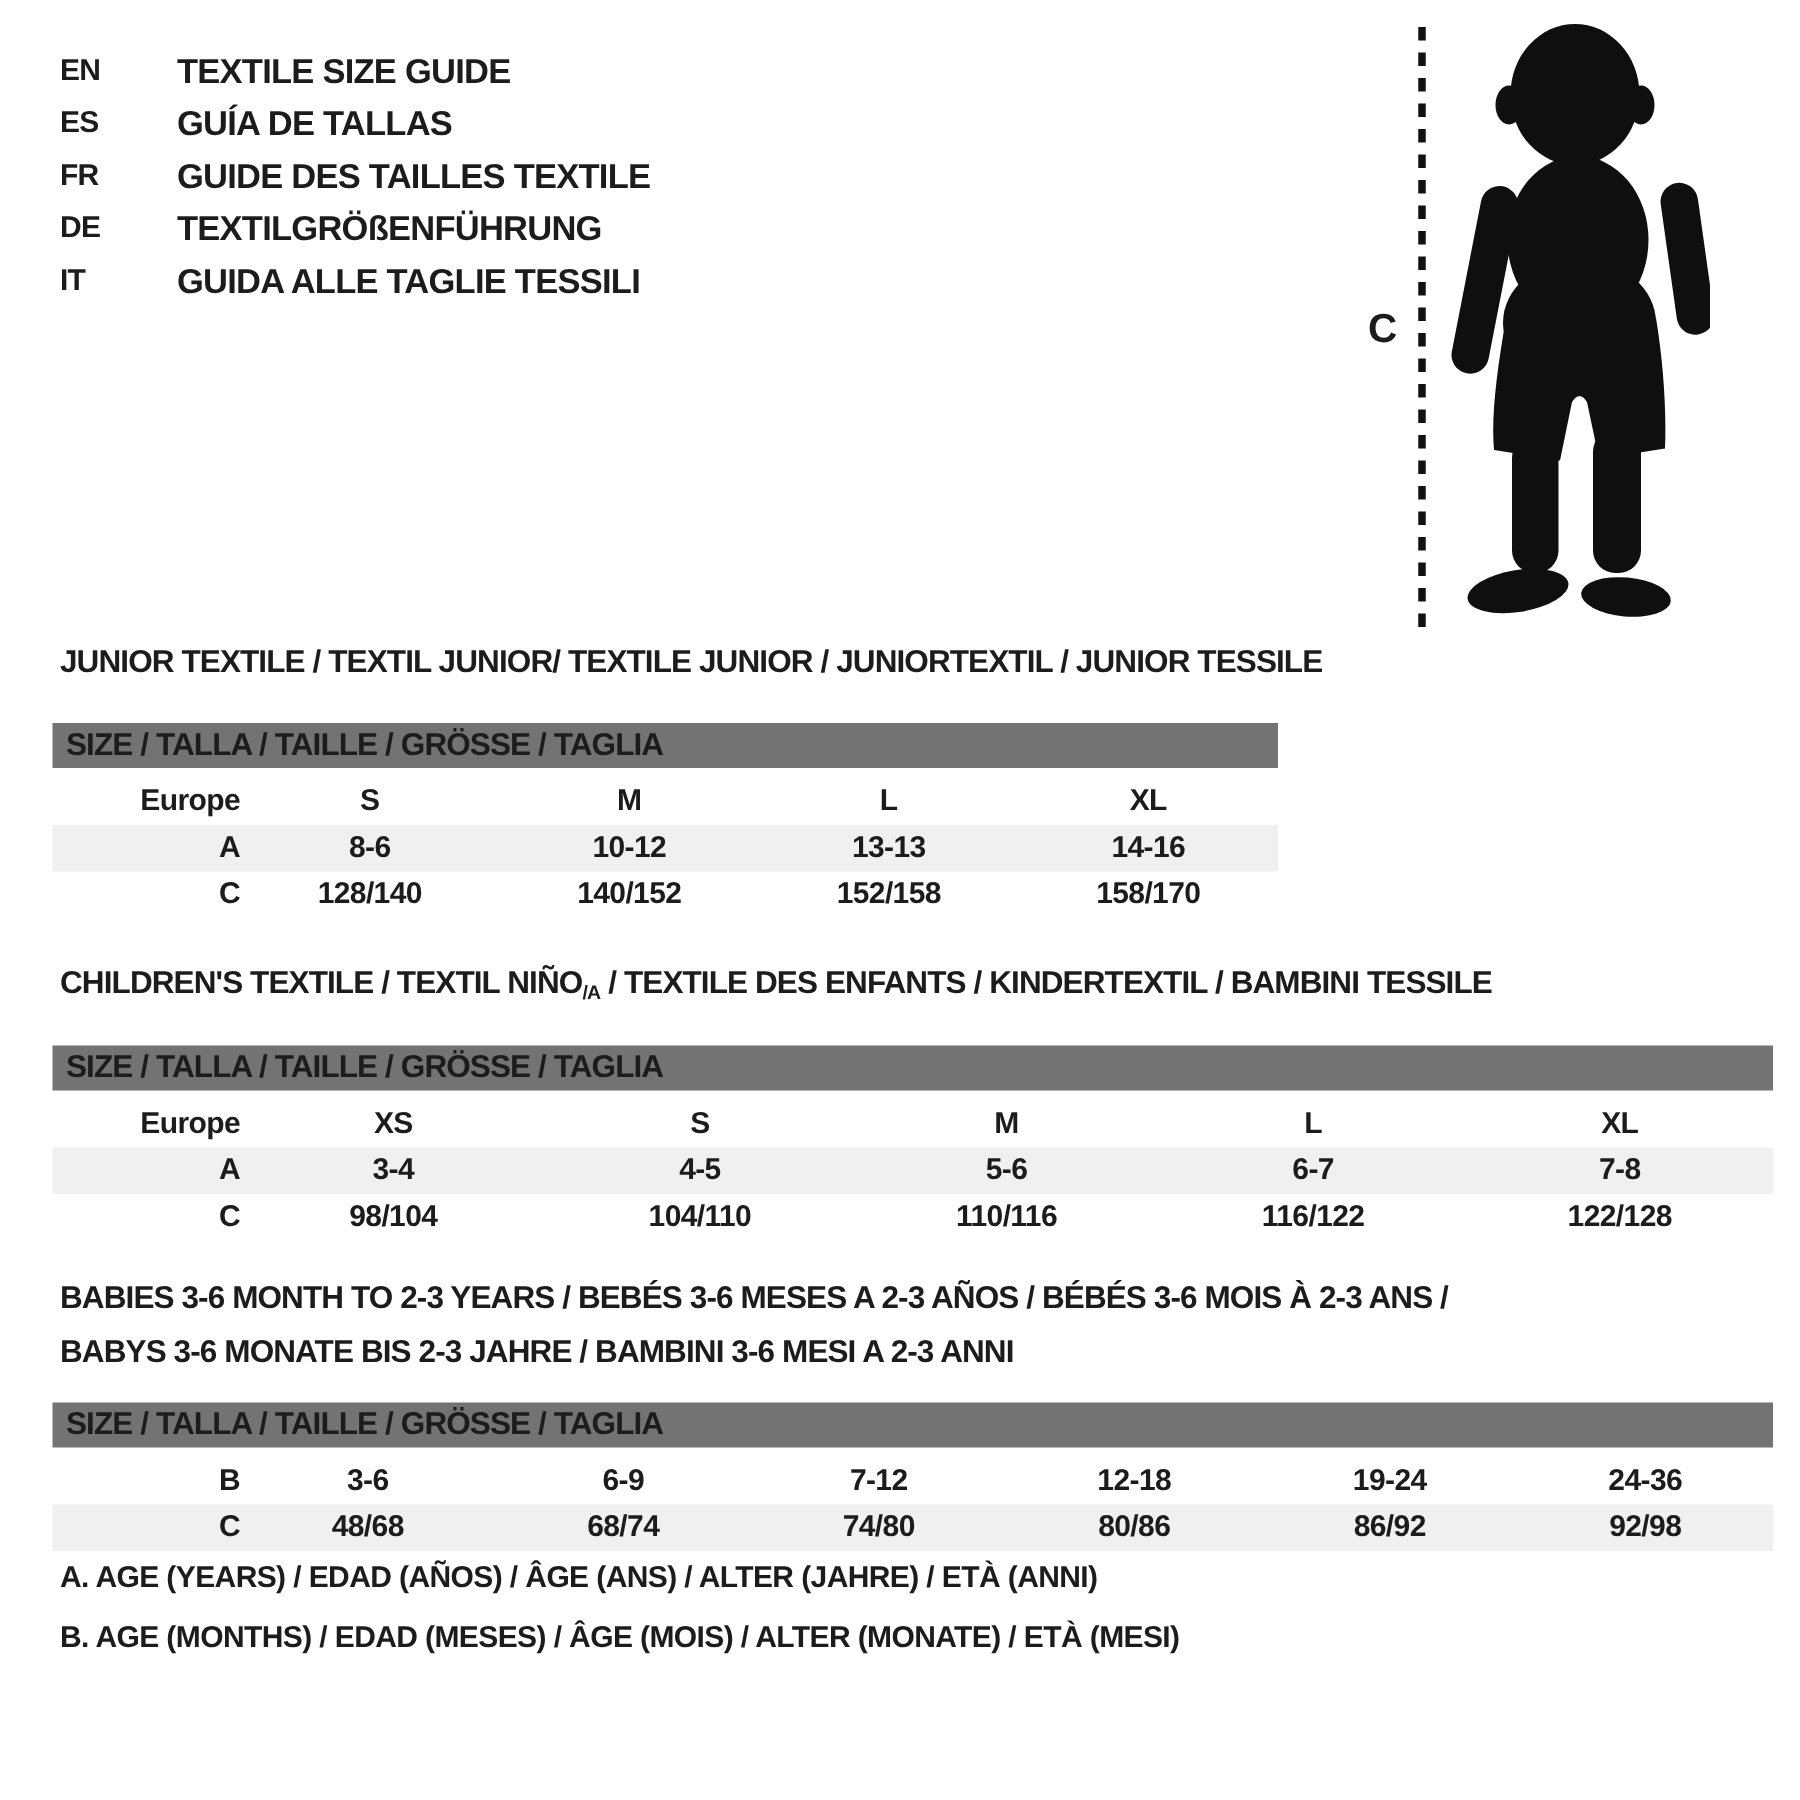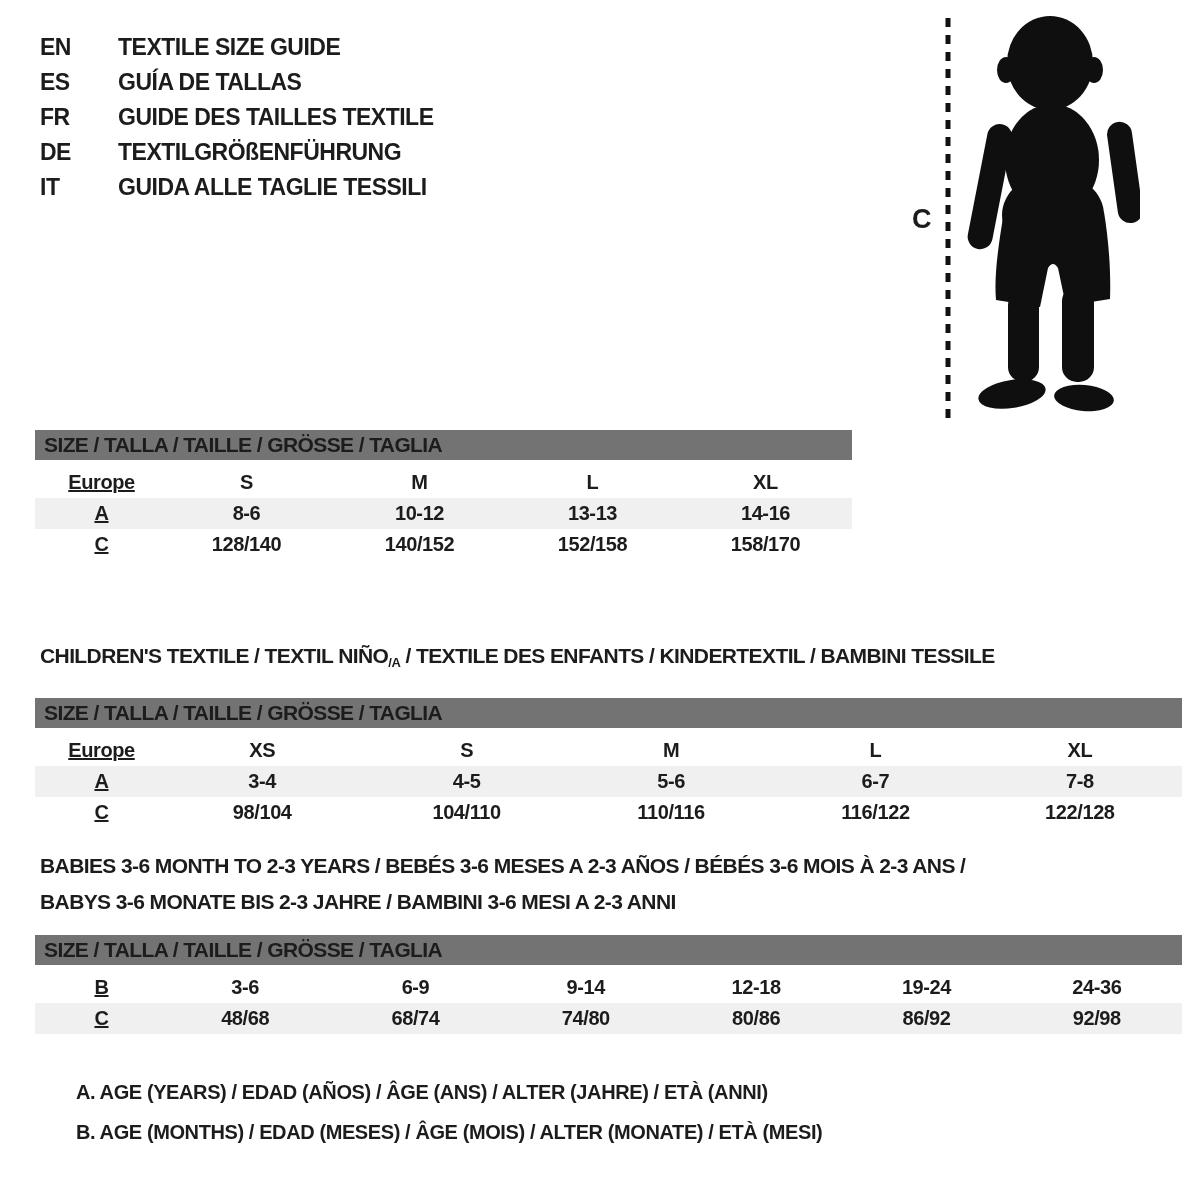--- a/index.html
+++ b/index.html
@@ -9,21 +9,21 @@
     font-family: "Liberation Sans", sans-serif;
     font-weight: 700;
     color: #1c1c1c;
     overflow: hidden;
     -webkit-font-smoothing: antialiased;
   }
 
   
   .lang-header { position: absolute; top: 30px; left: 40px; }
   .lang-row { display: flex; height: 35px; align-items: center; }
-  .lang-code { width: 78px; font-size: 23px; letter-spacing: -0.5px; }
+  .lang-code { width: 78px; font-size: 20px; letter-spacing: -0.5px; }
   .lang-label { font-size: 23px; letter-spacing: -0.5px; }
 
   
   .figure { position: absolute; top: 0; left: 890px; width: 270px; height: 430px; }
   .measure-label { position: absolute; left: 22px; top: 204px; font-size: 27px; }
   .dash-line { position: absolute; left: 55px; top: 18px; }
   .baby-svg { position: absolute; left: 70px; top: 12px; }
 
   
   .sec { position: absolute; left: 35px; }
@@ -41,26 +41,26 @@
 
   .size-bar {
     height: 30px; line-height: 30px;
     background: #737373;
     font-size: 21px; letter-spacing: -0.6px;
     padding-left: 9px;
     margin-bottom: 7px;
     white-space: nowrap;
   }
   .t-row { display: flex; height: 31px; align-items: center; font-size: 20px; letter-spacing: -0.4px; }
-  .t-row .lbl { width: 125px; padding-left: 8px; text-align: center; flex: none; text-decoration: underline; }
+  .t-row .lbl { width: 125px; padding-left: 8px; text-align: right; flex: none; }
   .t-row .cell { flex: 1; text-align: center; }
   .shaded { background: #f0f0f0; }
 
   
-  .footnotes { position: absolute; left: 40px; top: 1072px; margin-left: 36px; }
+  .footnotes { position: absolute; left: 40px; top: 1032px; }
   .footnote { height: 40px; display: flex; align-items: center; font-size: 20px; letter-spacing: -0.4px; white-space: nowrap; }
 </style>
 </head>
 <body>
 
 <header class="lang-header">
   <div class="lang-row">
     <span class="lang-code">EN</span>
     <span class="lang-label">TEXTILE SIZE GUIDE</span>
   </div>
@@ -112,20 +112,21 @@
       <rect x="48" y="278" width="31" height="92" rx="15"></rect>
       <rect x="102" y="274" width="32" height="96" rx="15"></rect>
 
       <ellipse cx="52" cy="382" rx="34" ry="14" transform="rotate(-9 52 382)"></ellipse>
       <ellipse cx="124" cy="386" rx="30" ry="13" transform="rotate(5 124 386)"></ellipse>
     </g>
   </svg>
 </div>
 
 <section class="sec" id="sec-junior">
+  <h2 class="sec-title">JUNIOR TEXTILE / TEXTIL JUNIOR/ TEXTILE JUNIOR / JUNIORTEXTIL / JUNIOR TESSILE</h2>
   <div class="size-bar">SIZE / TALLA / TAILLE / GRÖSSE / TAGLIA</div>
   <div class="t-row">
     <span class="lbl">Europe</span>
     <span class="cell">S</span>
     <span class="cell">M</span>
     <span class="cell">L</span>
     <span class="cell">XL</span>
   </div>
   <div class="t-row shaded">
     <span class="lbl">A</span>
@@ -175,21 +176,21 @@
 <section class="sec" id="sec-babies">
   <h2 class="sec-title">
     <div>BABIES 3-6 MONTH TO 2-3 YEARS / BEBÉS 3-6 MESES A 2-3 AÑOS / BÉBÉS 3-6 MOIS À 2-3 ANS /</div>
     <div>BABYS 3-6 MONATE BIS 2-3 JAHRE / BAMBINI 3-6 MESI A 2-3 ANNI</div>
   </h2>
   <div class="size-bar">SIZE / TALLA / TAILLE / GRÖSSE / TAGLIA</div>
   <div class="t-row">
     <span class="lbl">B</span>
     <span class="cell">3-6</span>
     <span class="cell">6-9</span>
-    <span class="cell">9-14</span>
+    <span class="cell">7-12</span>
     <span class="cell">12-18</span>
     <span class="cell">19-24</span>
     <span class="cell">24-36</span>
   </div>
   <div class="t-row shaded">
     <span class="lbl">C</span>
     <span class="cell">48/68</span>
     <span class="cell">68/74</span>
     <span class="cell">74/80</span>
     <span class="cell">80/86</span>

